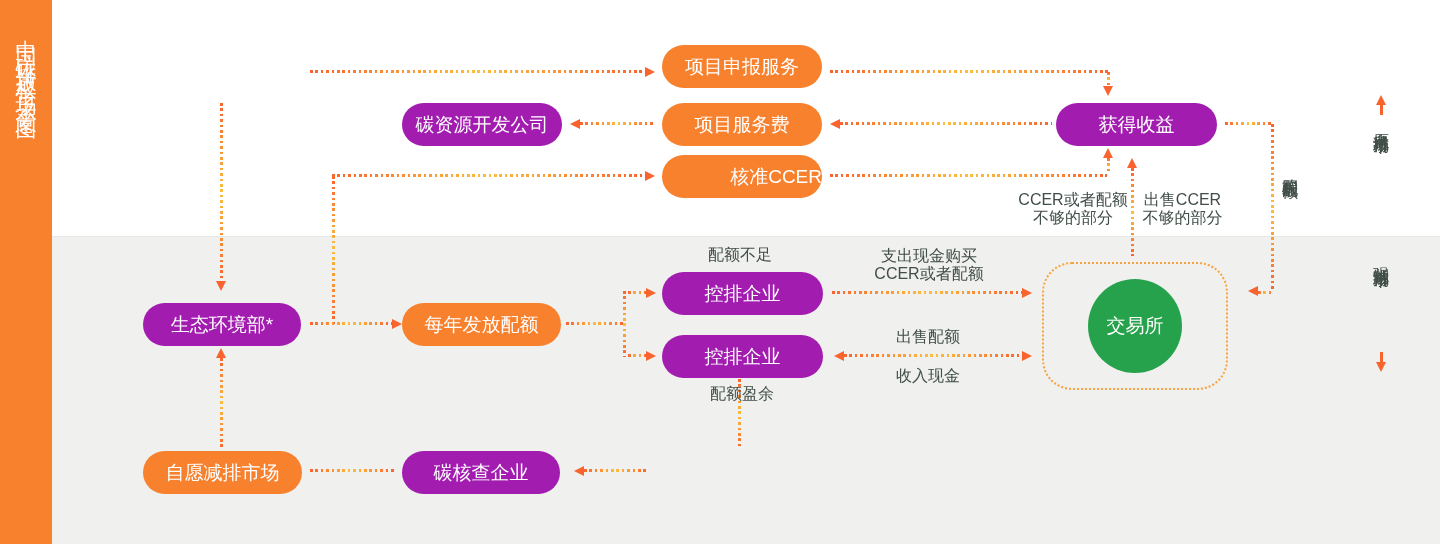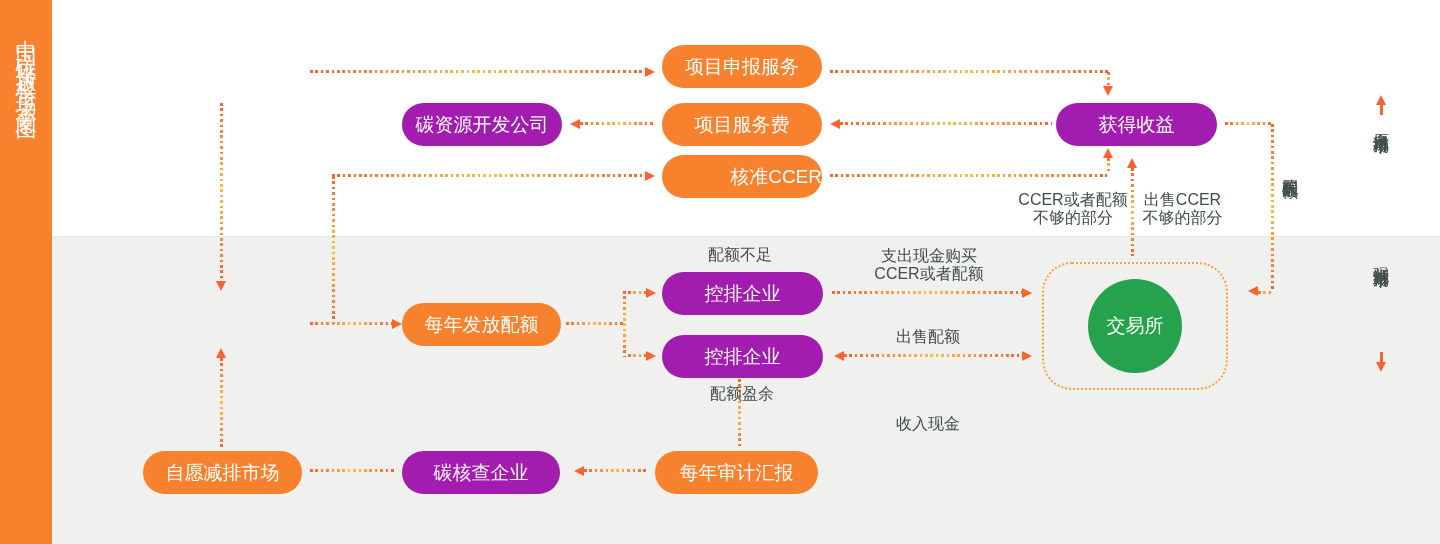--- a/index.html
+++ b/index.html
@@ -135,35 +135,35 @@
   <div class="dashed-box"></div>
   <div class="exchange-circle">
     <span>交易所</span>
   </div>
 
   <div class="pill orange" style="left:662px;top:45px;width:160px;">项目申报服务</div>
   <div class="pill green" style="left:402px;top:103px;width:160px;">碳资源开发公司</div>
   <div class="pill orange" style="left:662px;top:103px;width:160px;">项目服务费</div>
   <div class="pill green" style="left:1056px;top:103px;width:161px;">获得收益</div>
   <div class="pill orange" style="left:662px;top:155px;width:160px;text-align:right;">核准CCER</div>
+  <div class="pill green" style="left:143px;top:303px;width:158px;">生态环境部*</div>
   <div class="pill orange" style="left:402px;top:303px;width:159px;">每年发放配额</div>
   <div class="pill green" style="left:662px;top:272px;width:161px;">控排企业</div>
   <div class="pill green" style="left:662px;top:335px;width:161px;">控排企业</div>
   <div class="pill orange" style="left:143px;top:451px;width:159px;">自愿减排市场</div>
   <div class="pill green" style="left:402px;top:451px;width:158px;">碳核查企业</div>
-  <div class="pill orange" style="left:655px;top:451px;width:163px;">每年审计汇报</div>
 
   <div class="lbl" style="left:690px;top:246px;width:100px;">配额不足</div>
   <div class="lbl" style="left:692px;top:385px;width:100px;text-align:center;">配额盈余</div>
   <div class="lbl" style="left:854px;top:247px;width:150px;">
     <div>支出现金购买</div>
     <div>CCER或者配额</div>
   </div>
   <div class="lbl" style="left:878px;top:328px;width:100px;">出售配额</div>
-  <div class="lbl" style="left:878px;top:367px;width:100px;margin-top:48px;">收入现金</div>
+  <div class="lbl" style="left:878px;top:367px;width:100px;">收入现金</div>
   <div class="lbl" style="left:998px;top:191px;width:150px;">
     <div>CCER或者配额</div>
     <div>不够的部分</div>
   </div>
   <div class="lbl" style="left:1110px;top:191px;width:145px;">
     <div>出售CCER</div>
     <div>不够的部分</div>
   </div>
   <div class="lbl vtext" style="left:1281px;top:166px;">购买碳配额</div>
 

